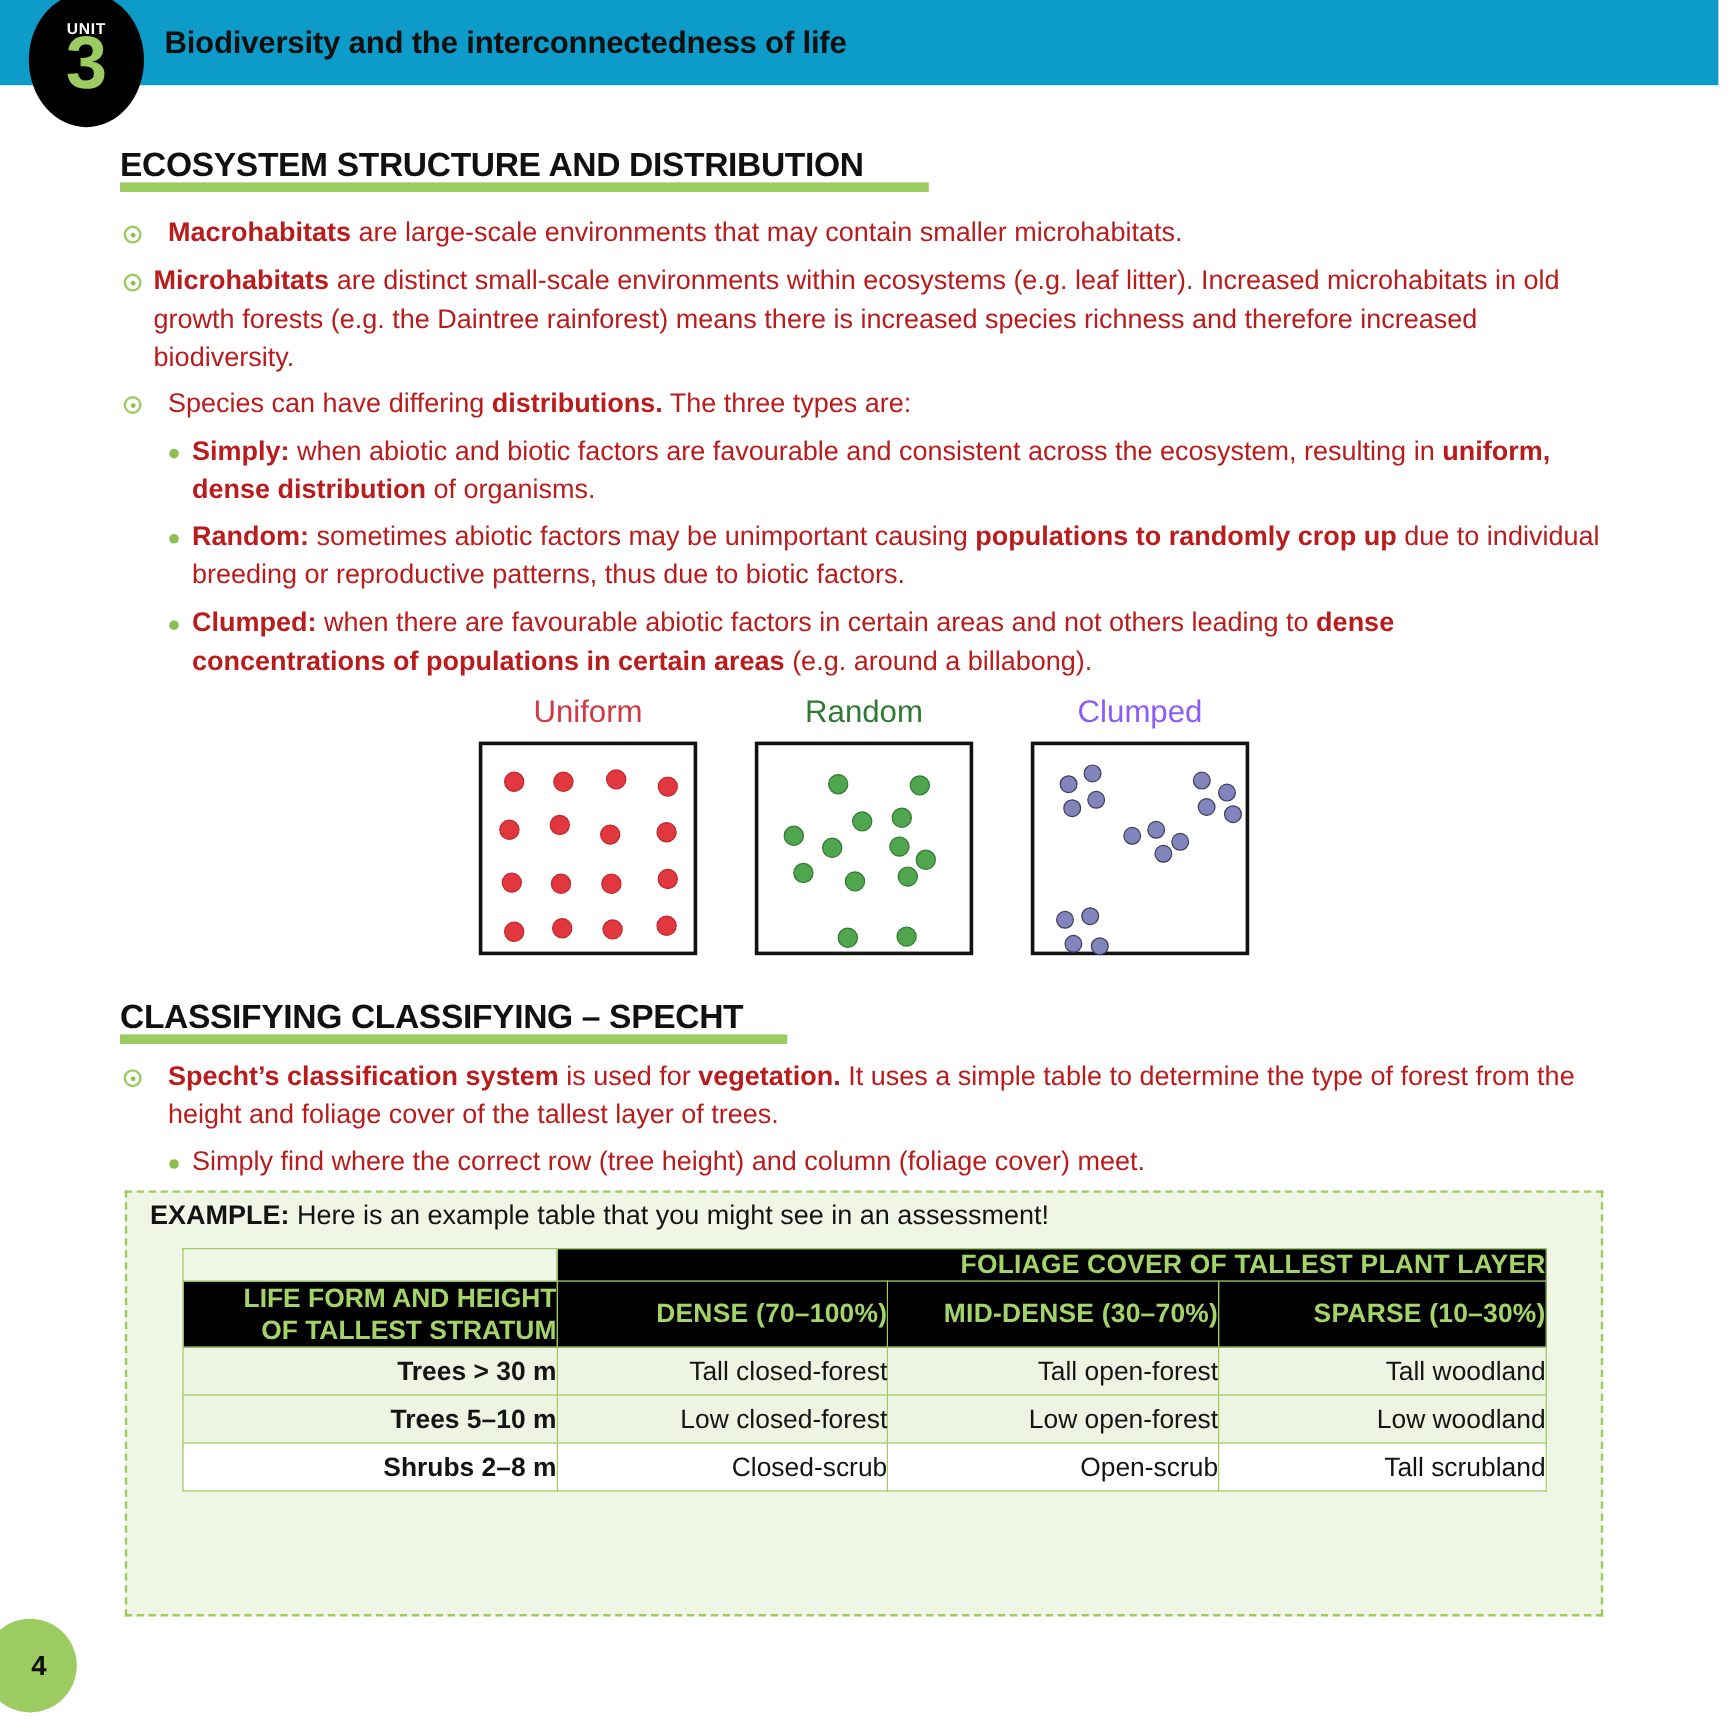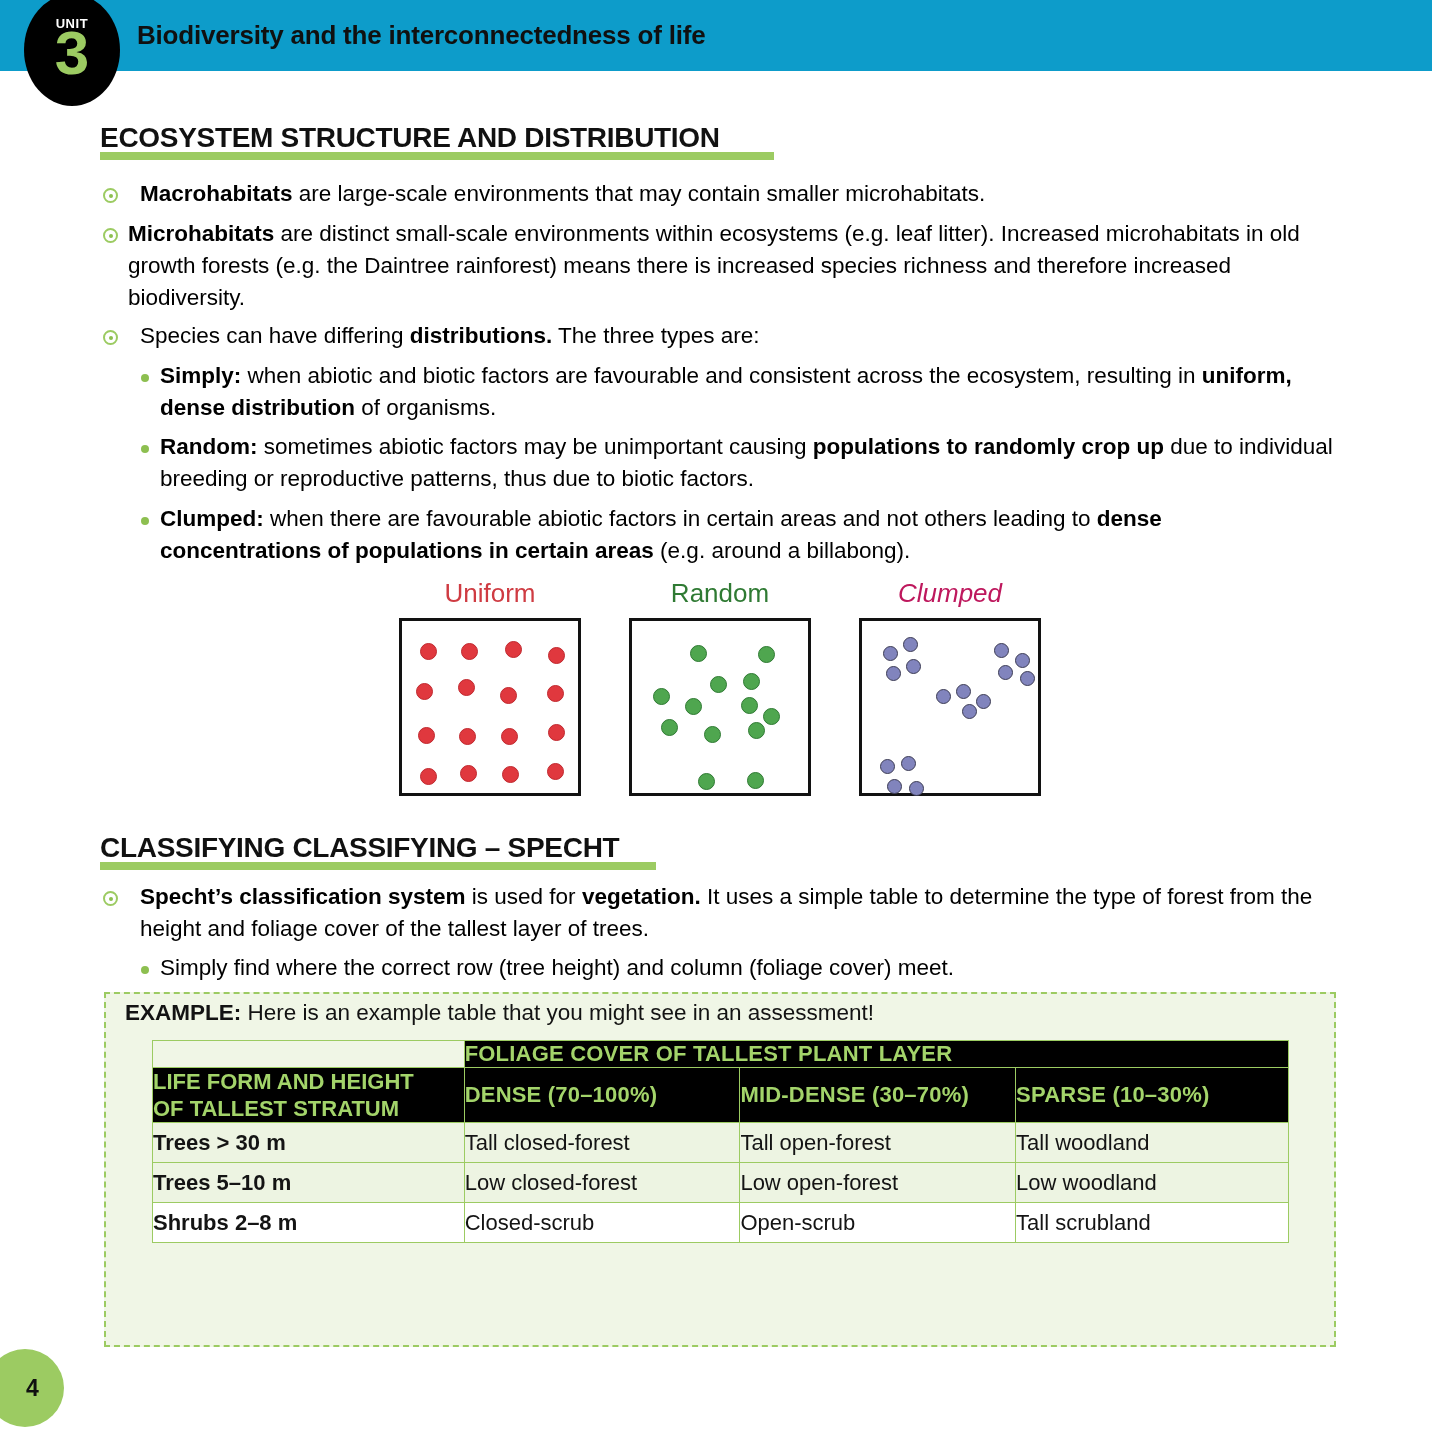--- a/index.html
+++ b/index.html
@@ -44,21 +44,21 @@
     position:absolute;
     font-size:28px;font-weight:bold;color:#111111;
     letter-spacing:-0.3px;
     padding-bottom:5px;
   }
   .h-underline{
     position:absolute;height:8px;background:#9ccb62;
   }
 
   
-  .blk{position:absolute;font-size:22.5px;line-height:32px;color:#000000;}
+  .blk{position:absolute;font-size:22.5px;line-height:32px;color:#b91c1c;}
   .blk b{font-weight:bold;}
 
   .bullet-ring{
     position:absolute;width:15px;height:15px;border-radius:50%;
     border:2px solid #9ccb62;background:#ffffff;
     box-sizing:border-box;
   }
   .bullet-ring::after{
     content:"";position:absolute;left:3.5px;top:3.5px;
     width:4px;height:4px;border-radius:50%;background:#8dbf50;
@@ -97,21 +97,21 @@
   }
 
   
   table.specht{
     position:absolute;
     border-collapse:collapse;
     font-size:21px;
   }
   table.specht td{
     border:1.5px solid #9ccb62;
-    text-align:left;
+    text-align:right;
     vertical-align:middle;
     padding:0;
   }
   td.blank{border:none;background:transparent;}
   td.hdr-black{
     background:#000000;color:#a3d46a;
     font-weight:bold;font-size:22px;
     letter-spacing:0.2px;
     border:1.5px solid #9ccb62;
     padding:9px 10px;
@@ -205,21 +205,21 @@
       <div class="pt green" style="left: 131px; top: 87px;"></div>
       <div class="pt green" style="left: 29px; top: 98px;"></div>
       <div class="pt green" style="left: 72px; top: 105px;"></div>
       <div class="pt green" style="left: 116px; top: 101px;"></div>
       <div class="pt green" style="left: 66px; top: 152px;"></div>
       <div class="pt green" style="left: 115px; top: 151px;"></div>
     </div>
 </div>
 
 <div class="dist-wrap" style="left:859px;top:578px;width:182px;height:220px;">
-  <div class="dist-label" style="color: #be185d; font-style: italic;">Clumped</div>
+  <div class="dist-label" style="color: #8b5cf6;">Clumped</div>
   <div class="dist-box">
       <div class="pt purple" style="left: 21px; top: 25px;"></div>
       <div class="pt purple" style="left: 41px; top: 16px;"></div>
       <div class="pt purple" style="left: 24px; top: 45px;"></div>
       <div class="pt purple" style="left: 44px; top: 38px;"></div>
       <div class="pt purple" style="left: 132px; top: 22px;"></div>
       <div class="pt purple" style="left: 153px; top: 32px;"></div>
       <div class="pt purple" style="left: 136px; top: 44px;"></div>
       <div class="pt purple" style="left: 158px; top: 50px;"></div>
       <div class="pt purple" style="left: 74px; top: 68px;"></div>

